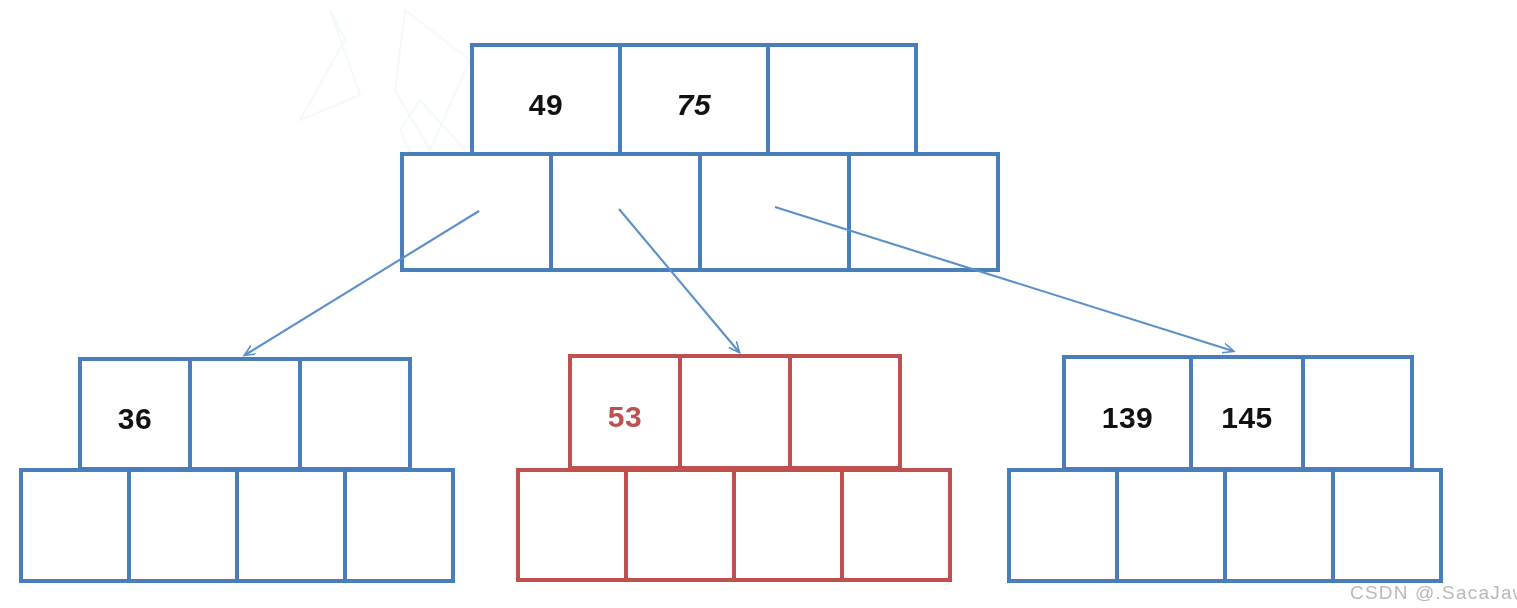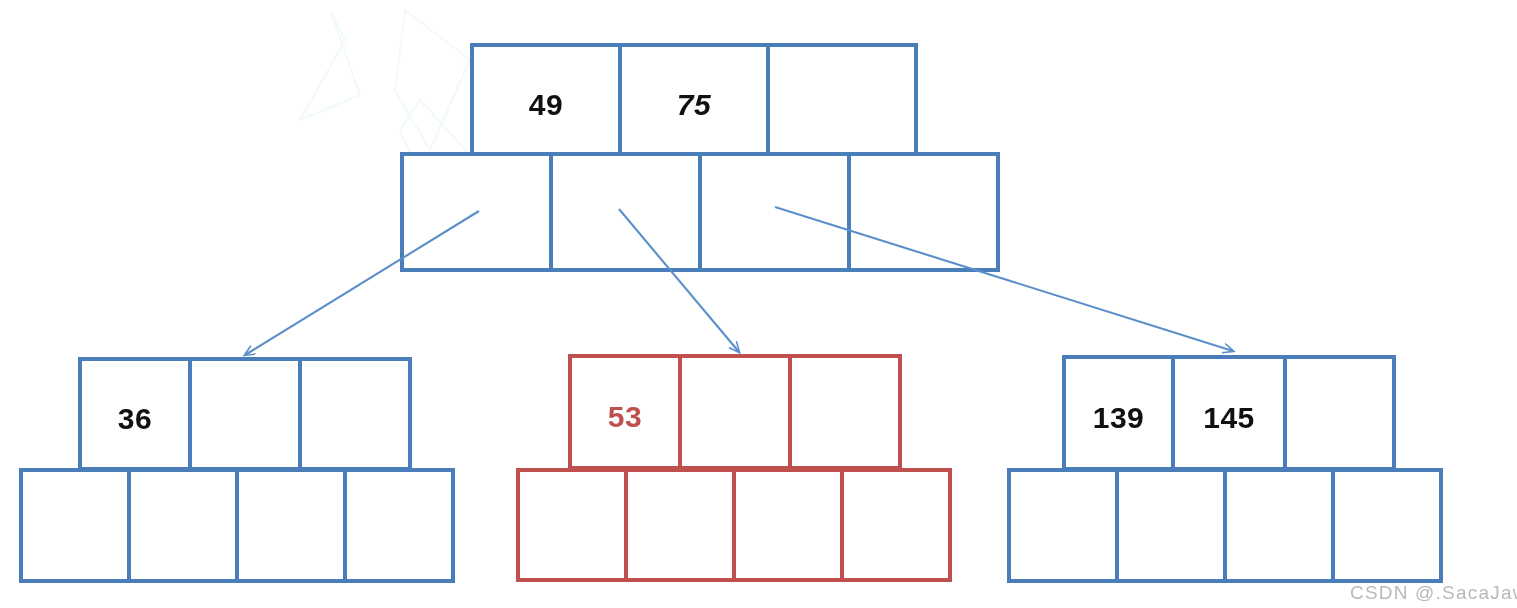--- a/index.html
+++ b/index.html
@@ -132,21 +132,21 @@
     <div class="cell keycell" style="width:114px; height:116px;"></div>
   </div>
   <div class="noderow red" style="left:516px; top:468px;">
     <div class="cell" style="width:112px; height:114px;"></div>
     <div class="cell" style="width:112px; height:114px;"></div>
     <div class="cell" style="width:112px; height:114px;"></div>
     <div class="cell" style="width:112px; height:114px;"></div>
   </div>
 
   <div class="noderow blue" style="left:1062px; top:355px;">
-    <div class="cell keycell" style="width:113px; height:116px;">139</div>
+    <div class="cell keycell" style="width:131px; height:116px;">139</div>
     <div class="cell keycell" style="width:116px; height:116px;">145</div>
     <div class="cell keycell" style="width:113px; height:116px;"></div>
   </div>
   <div class="noderow blue" style="left:1007px; top:468px;">
     <div class="cell" style="width:112px; height:115px;"></div>
     <div class="cell" style="width:112px; height:115px;"></div>
     <div class="cell" style="width:112px; height:115px;"></div>
     <div class="cell" style="width:112px; height:115px;"></div>
   </div>
 

